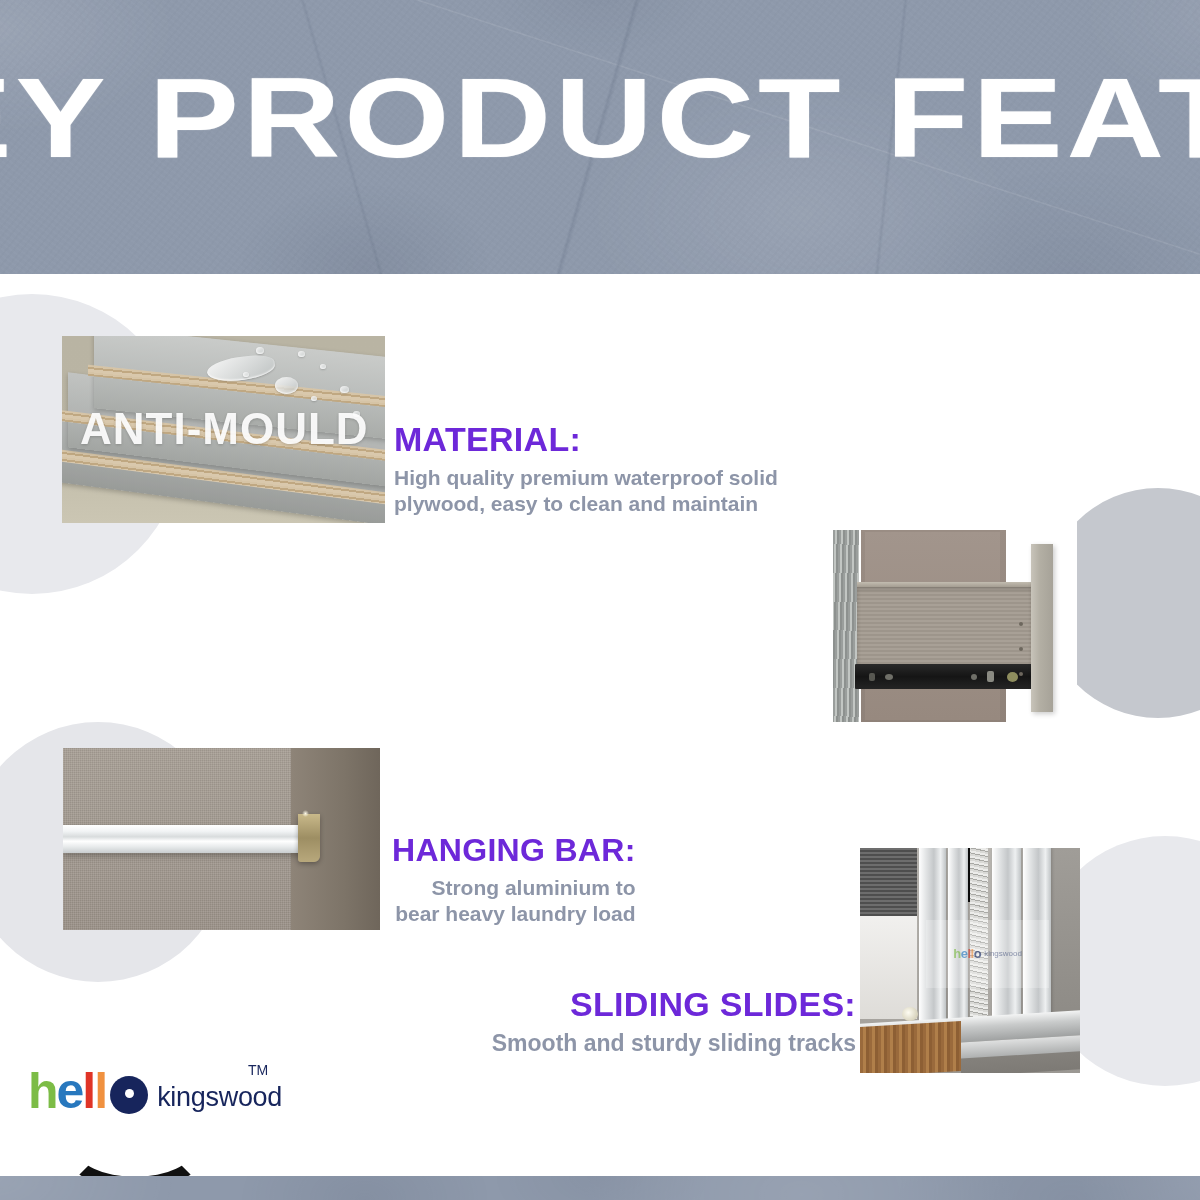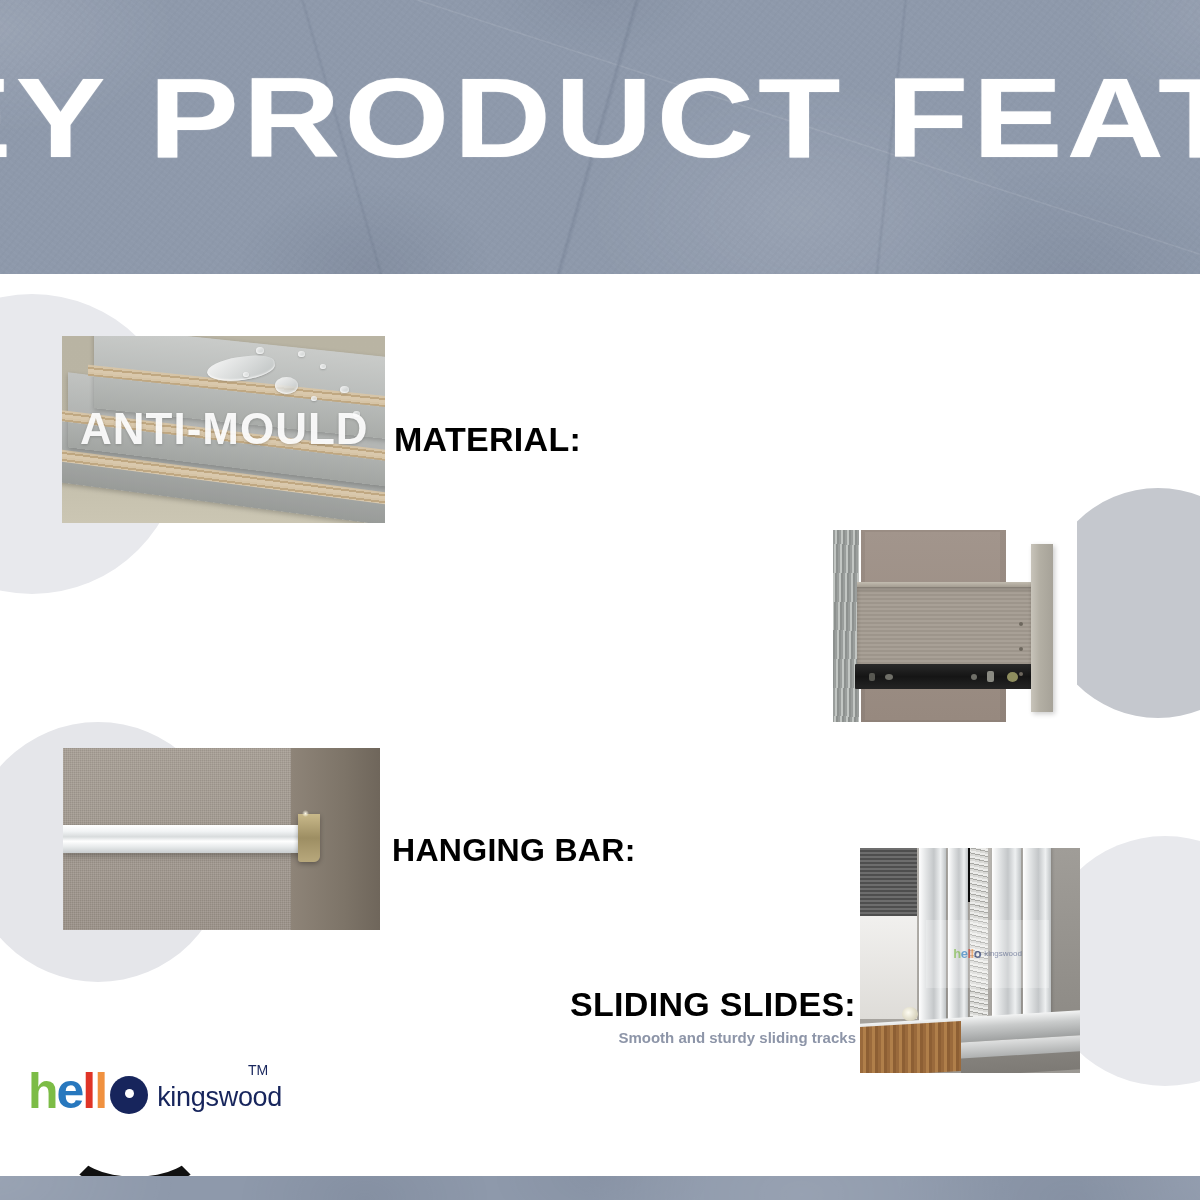--- a/index.html
+++ b/index.html
@@ -299,21 +299,21 @@
   .ph4 .watermark .wm-hello .g{color:rgba(124,188,70,.85);}
   .ph4 .watermark .wm-hello .b{color:rgba(40,120,190,.85);}
   .ph4 .watermark .wm-hello .r{color:rgba(220,60,45,.85);}
   .ph4 .watermark .wm-hello .o{color:rgba(235,145,70,.85);}
   .ph4 .watermark .wm-hello .n{color:rgba(25,45,105,.85);}
   .ph4 .watermark .wm-kw { font-size: 8px; color: rgba(60,75,120,.75); }
 
   
   .feature-text { position: absolute; }
   .feat-head {
-    color: #000000;
+    color: #6d28d9;
     font-weight: bold;
     letter-spacing: .3px;
     white-space: nowrap;
   }
   .feat-body {
     color: #8d95a8;
     font-weight: bold;
     line-height: 1.22;
   }
 
@@ -324,21 +324,21 @@
   .txt-drawer     { left: 180px; top: 640px; width: 642px; text-align: right; }
   .txt-drawer .feat-head { font-size: 34px; margin-bottom: 5px; }
   .txt-drawer .feat-body { font-size: 21px; }
 
   .txt-hanging    { left: 392px; top: 832px; text-align: right; }
   .txt-hanging .feat-head { font-size: 32px; margin-bottom: 6px; }
   .txt-hanging .feat-body { font-size: 21px; }
 
   .txt-sliding    { left: 180px; top: 985px; width: 676px; text-align: right; }
   .txt-sliding .feat-head { font-size: 34px; margin-bottom: 5px; }
-  .txt-sliding .feat-body { font-size: 15px; }
+  .txt-sliding .feat-body { font-size: 23px; }
 
   
   .logo { position: absolute; left: 28px; top: 1062px; width: 280px; height: 104px; }
   .logo-row { position: relative; display: flex; align-items: flex-end; height: 54px; }
   .logo-hello { position: relative; display: flex; align-items: flex-end; }
   .lh {
     font-family: "Liberation Sans", sans-serif;
     font-weight: bold;
     font-size: 50px;
     line-height: 50px;
@@ -418,20 +418,24 @@
     <div class="drop s3"></div>
     <div class="drop s4"></div>
     <div class="drop s5"></div>
     <div class="drop s6"></div>
     <div class="drop s7"></div>
   </div>
   <div class="anti-mould-label">ANTI-MOULD</div>
 
   <div class="feature-text txt-material">
     <div class="feat-head">MATERIAL:</div>
+    <div class="feat-body">
+      <div>High quality premium waterproof solid</div>
+      <div>plywood, easy to clean and maintain</div>
+    </div>
   </div>
 
   <div class="photo ph2wrap">
     <div class="ph2">
       <div class="panelbg"></div>
       <div class="stile"></div>
       <div class="cabinet">
         <div class="cabinet-in"></div>
       </div>
       <div class="drawertop"></div>
@@ -456,20 +460,24 @@
   <div class="photo ph3">
     <div class="wall"></div>
     <div class="side"></div>
     <div class="bar"></div>
     <div class="bracket"></div>
     <div class="glint"></div>
   </div>
 
   <div class="feature-text txt-hanging">
     <div class="feat-head">HANGING BAR:</div>
+    <div class="feat-body">
+      <div>Strong aluminium to</div>
+      <div>bear heavy laundry load</div>
+    </div>
   </div>
 
   <div class="photo ph4">
     <div class="bgroom"></div>
     <div class="grille"></div>
     <div class="whitewall"></div>
     <div class="opening"></div>
     <div class="gap"></div>
     <div class="door d1"></div>
     <div class="door d2"></div>

